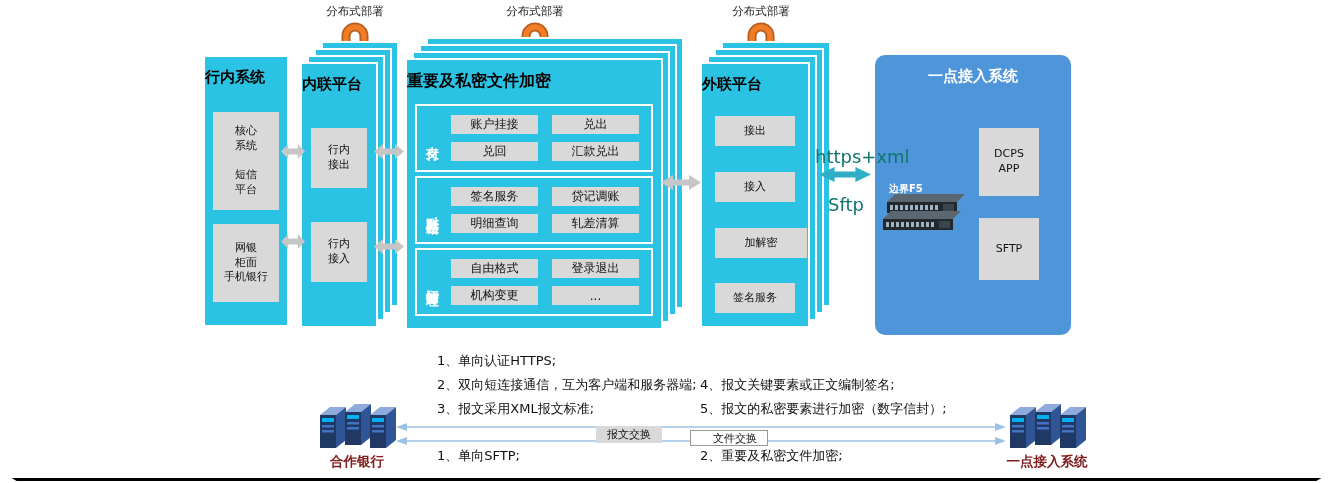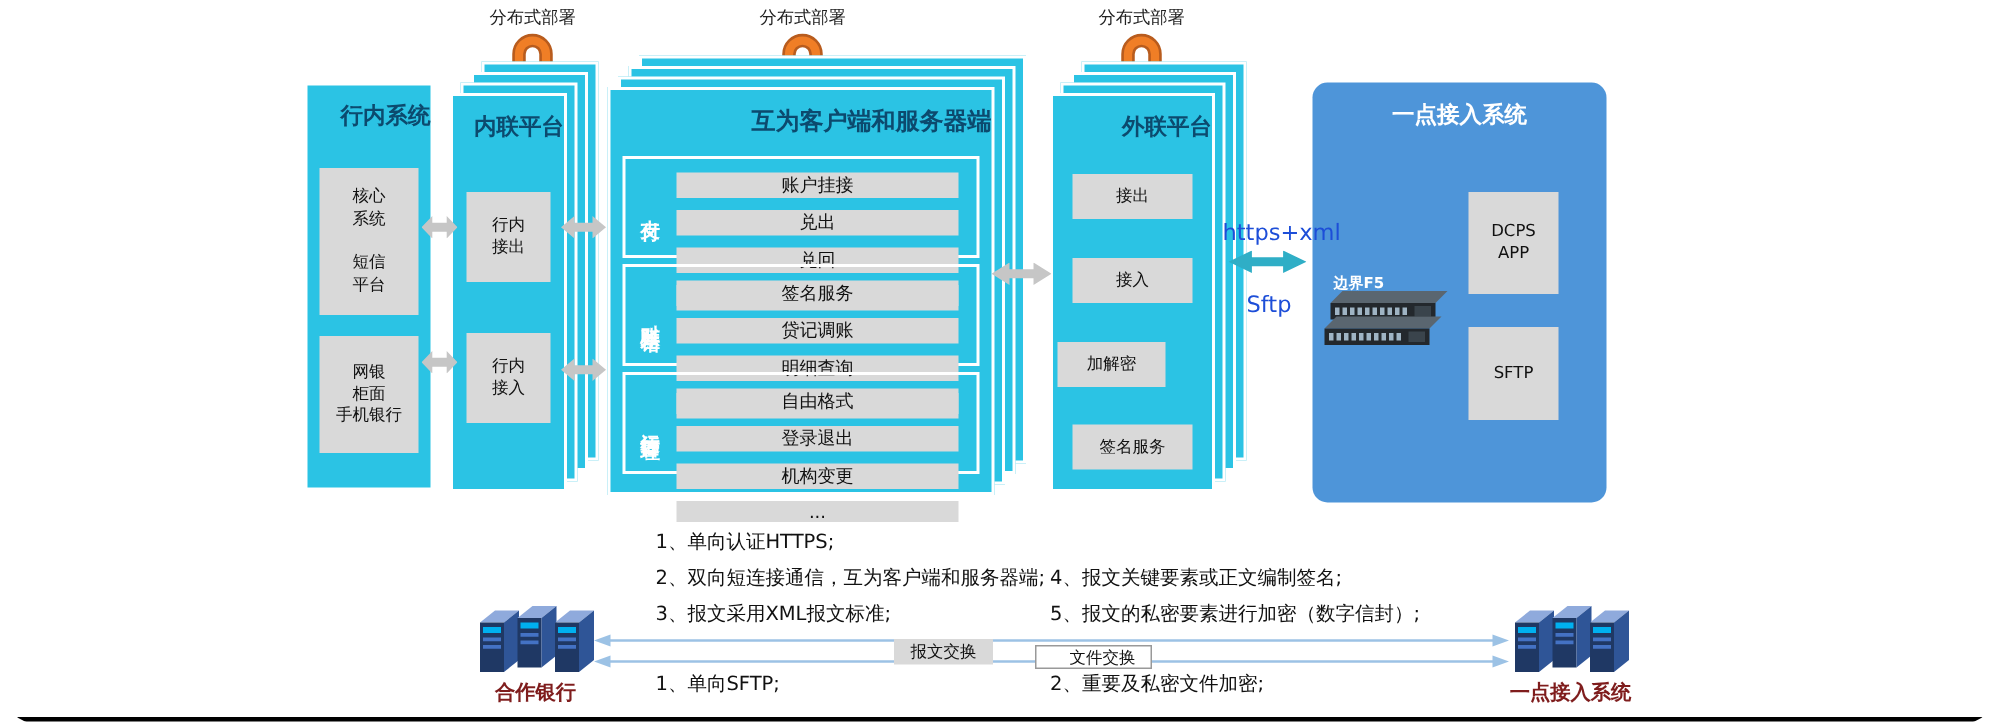--- a/index.html
+++ b/index.html
@@ -3,57 +3,57 @@
 <meta charset="utf-8">
 <style>
   * { box-sizing: border-box; margin: 0; padding: 0; }
   body { margin: 0; background: #fff; }
   .canvas {
     position: relative; width: 1333px; height: 483px; background: #ffffff;
     font-family: "DejaVu Sans", "Liberation Sans", sans-serif; overflow: hidden; color: #111; border-radius: 27px;
   }
   
   .cyanbox { position: absolute; background: #2BC3E4; }
-  .ctitle { color: #0c4a6e; font-weight: bold; font-size: 15px; text-align: right; padding-top: 11px; }
+  .ctitle { color: #000000; font-weight: bold; font-size: 15px; text-align: left; padding-top: 11px; }
   .ctitle.big { font-size: 16px; }
   
   .graybox {
     position: absolute; background: #D9D9D9; color: #111; font-size: 11px;
     display: flex; align-items: center; justify-content: center; text-align: center; line-height: 1.35;
   }
   .pre { white-space: pre-line; }
   
   .stack { position: absolute; }
   .layer, .front { position: absolute; left: 0; top: 0; right: 0; bottom: 0; background: #2BC3E4; border: 2px solid #fff; }
   
   .prow { position: absolute; display: flex; border: 2px solid #fff; }
   .plabel { width: 30px; display: flex; align-items: center; justify-content: center; color: #fff; font-weight: bold; font-size: 13px; }
   .plabel span { writing-mode: vertical-rl; text-orientation: upright; letter-spacing: 2px; }
-  .pgrid { flex: 1; display: grid; grid-template-columns: 1fr; gap: 8px 14px; padding: 9px 12px 9px 4px; }
+  .pgrid { flex: 1; display: grid; grid-template-columns: 1fr 1fr; gap: 8px 14px; padding: 9px 12px 9px 4px; }
   .btn { background: #D9D9D9; display: flex; align-items: center; justify-content: center; font-size: 12px; color: #111; }
   
   .bluebox { position: absolute; background: #4E95D9; border-radius: 10px; }
   .btitle { color: #fff; font-weight: bold; font-size: 15px; text-align: center; padding-top: 12px; }
   .f5 { position: absolute; color: #fff; font-weight: bold; font-size: 10px; margin-top: 24px; }
   
   .dbl {
     position: absolute; background: #C6C6C6;
     clip-path: polygon(0 50%, 30% 0, 30% 30%, 70% 30%, 70% 0, 100% 50%, 70% 100%, 70% 70%, 30% 70%, 30% 100%);
   }
   .dbl.teal { background: #2FAEC6; }
   
   .deploy { position: absolute; width: 66px; text-align: center; font-size: 11.5px; color: #222; }
   .deploy svg { display: block; margin: 2px auto 0; }
   
   .note { position: absolute; font-size: 13px; color: #111; white-space: nowrap; }
   .blabel { position: absolute; font-weight: bold; font-size: 13.5px; color: #7f1d1d; text-align: center; }
   .tag { position: absolute; font-size: 11px; display: flex; align-items: center; justify-content: center; z-index: 5; }
   .tag.graytag { background: #D9D9D9; }
   .tag.whitetag { background: #fff; border: 1px solid #999; padding-left: 12px; }
-  .conn-label { position: absolute; font-size: 15px; color: #1d4ed8; text-align: center; }
+  .conn-label { position: absolute; font-size: 18px; color: #0f766e; text-align: center; }
   .blackline { position: absolute; left: 0; top: 478px; width: 1333px; height: 3px; background: #000; }
   .absvg { position: absolute; }
 </style>
 </head>
 <body>
 
 <svg width="0" height="0" style="position:absolute">
   <defs>
     <g id="tower">
       <polygon points="2,12 12,4 28,4 18,12" fill="#8FAADC"></polygon>
@@ -120,21 +120,21 @@
       <div class="graybox pre" style="left:9px;top:158px;width:56px;height:60px">行内
 接入</div>
     </div>
   </div>
 
   <div class="stack" style="left:405px;top:58px;width:258px;height:272px">
     <div class="layer" style="transform:translate(21px,-21px)"></div>
     <div class="layer" style="transform:translate(14px,-14px)"></div>
     <div class="layer" style="transform:translate(7px,-7px)"></div>
     <div class="front">
-      <div class="ctitle big">互为客户端和服务器端</div>
+      <div class="ctitle big">重要及私密文件加密</div>
 
       <div class="prow" style="left:8px;top:44px;width:238px;height:68px">
         <div class="plabel">
             <span>支付</span>
           </div>
         <div class="pgrid">
           <div class="btn">账户挂接</div>
           <div class="btn">兑出</div>
           <div class="btn">兑回</div>
           <div class="btn">汇款兑出</div>
@@ -168,21 +168,21 @@
   </div>
 
   <div class="stack" style="left:700px;top:62px;width:110px;height:266px">
     <div class="layer" style="transform:translate(21px,-21px)"></div>
     <div class="layer" style="transform:translate(14px,-14px)"></div>
     <div class="layer" style="transform:translate(7px,-7px)"></div>
     <div class="front">
       <div class="ctitle">外联平台</div>
       <div class="graybox" style="left:13px;top:52px;width:80px;height:30px">接出</div>
       <div class="graybox" style="left:13px;top:108px;width:80px;height:30px">接入</div>
-      <div class="graybox" style="left:3px;top:164px;width:72px;height:30px">加解密</div>
+      <div class="graybox" style="left:13px;top:164px;width:92px;height:30px">加解密</div>
       <div class="graybox" style="left:13px;top:219px;width:80px;height:30px">签名服务</div>
     </div>
   </div>
 
   <div class="bluebox" style="left:875px;top:55px;width:196px;height:280px">
     <div class="btitle">一点接入系统</div>
     <div class="f5" style="left:14px;top:103px;width:70px">边界F5</div>
     <svg class="absvg" width="86" height="44" viewBox="0 0 86 44" style="left:6px;top:136px">
       <use href="#switchunit"></use>
       <use href="#switchunit" transform="translate(-4,17)"></use>

